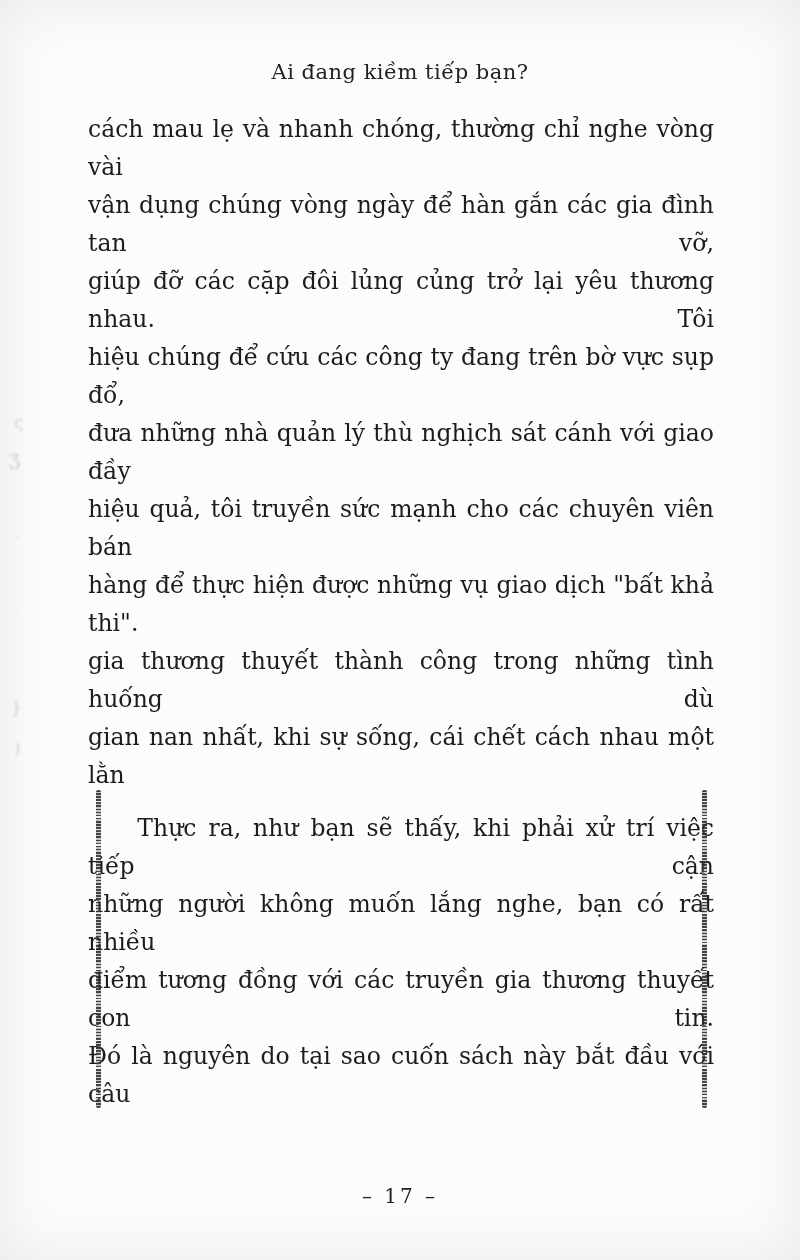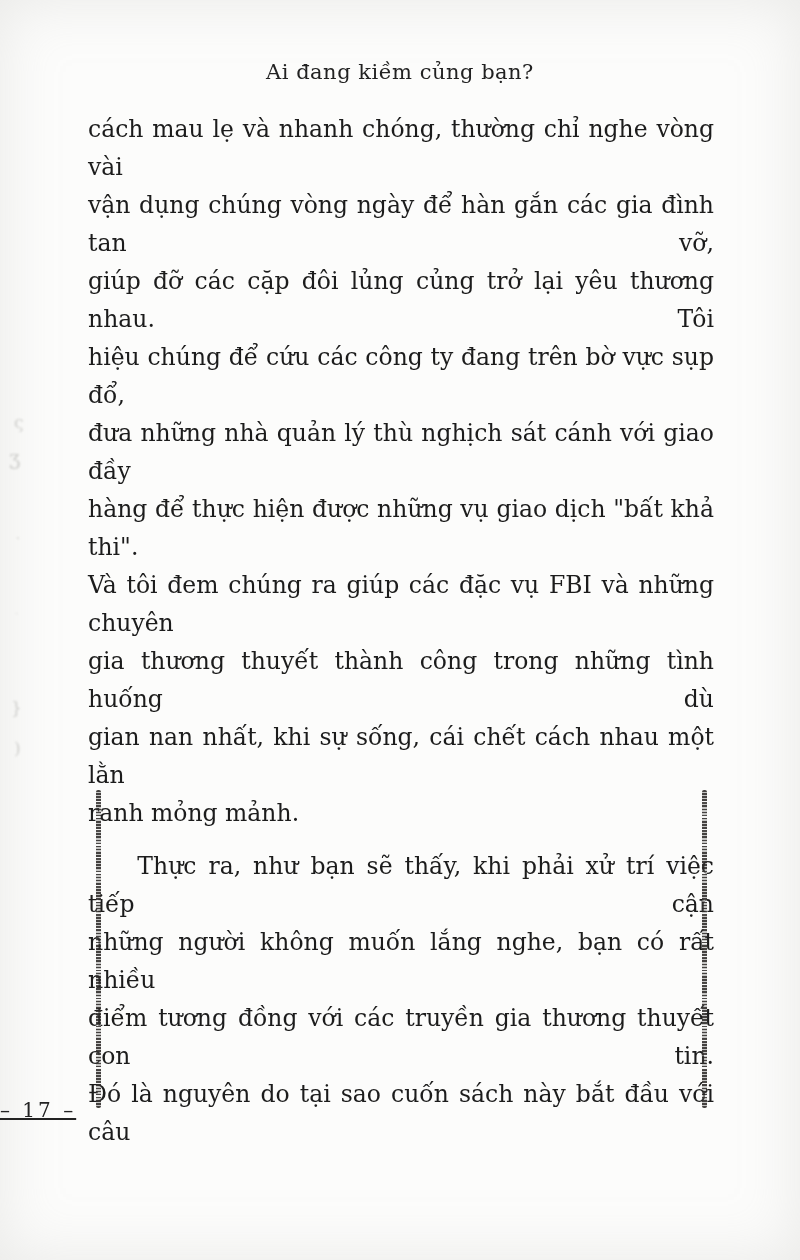--- a/index.html
+++ b/index.html
@@ -44,54 +44,53 @@
       repeating-linear-gradient(to bottom,
         rgba(30,30,30,0.25) 0px, rgba(30,30,30,0.25) 11px,
         rgba(255,255,255,0.35) 11px, rgba(255,255,255,0.35) 14px);
     filter: blur(0.35px);
     border-radius: 2px;
   }
   .micro-strip.left  { left: 96px; }
   .micro-strip.right { left: 702px; }
   .page-number {
     position: absolute;
-    top: 1098px; left: 0; right: 0;
+    top: 1184px; left: 0; right: 0;
+    text-align: center;
     font-size: 20px;
     letter-spacing: 3px;
     color: #222;
-    text-decoration: underline;
   }
   .smudge {
     position: absolute;
     color: #8a8a86;
     opacity: 0.38;
     filter: blur(0.8px);
     font-size: 17px;
     user-select: none;
   }
 </style>
 </head>
 <body>
 
 <div class="page">
 
-  <div class="running-header">Ai đang kiềm củng bạn?</div>
+  <div class="running-header">Ai đang kiềm tiếp bạn?</div>
 
   <div class="content">
     <div class="para para-1">
         <div class="line">cách mau lẹ và nhanh chóng, thường chỉ nghe vòng vài</div>
         <div class="line">vận dụng chúng vòng ngày để hàn gắn các gia đình tan vỡ,</div>
         <div class="line">giúp đỡ các cặp đôi lủng củng trở lại yêu thương nhau. Tôi</div>
         <div class="line">hiệu chúng để cứu các công ty đang trên bờ vực sụp đổ,</div>
         <div class="line">đưa những nhà quản lý thù nghịch sát cánh với giao đầy</div>
+        <div class="line">hiệu quả, tôi truyền sức mạnh cho các chuyên viên bán</div>
         <div class="line">hàng để thực hiện được những vụ giao dịch "bất khả thi".</div>
-        <div class="line">Và tôi đem chúng ra giúp các đặc vụ FBI và những chuyên</div>
         <div class="line">gia thương thuyết thành công trong những tình huống dù</div>
         <div class="line">gian nan nhất, khi sự sống, cái chết cách nhau một lằn</div>
-        <div class="line last-line">ranh mỏng mảnh.</div>
       </div>
 
     <div class="para para-2 indent-first">
         <div class="line">Thực ra, như bạn sẽ thấy, khi phải xử trí việc tiếp cận</div>
         <div class="line">những người không muốn lắng nghe, bạn có rất nhiều</div>
         <div class="line">điểm tương đồng với các truyền gia thương thuyết con tin.</div>
         <div class="line">Đó là nguyên do tại sao cuốn sách này bắt đầu với câu</div>
       </div>
 
   </div>

